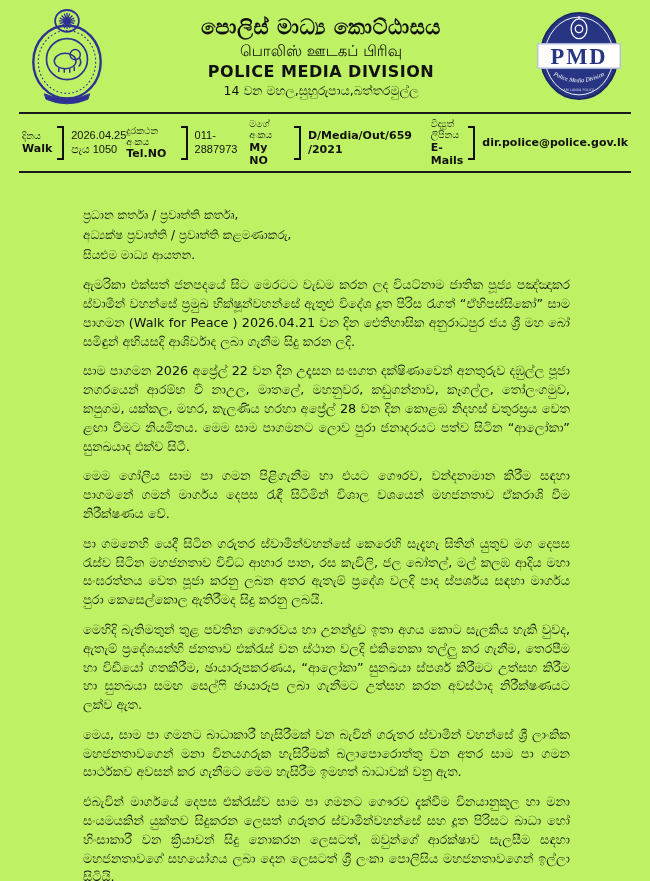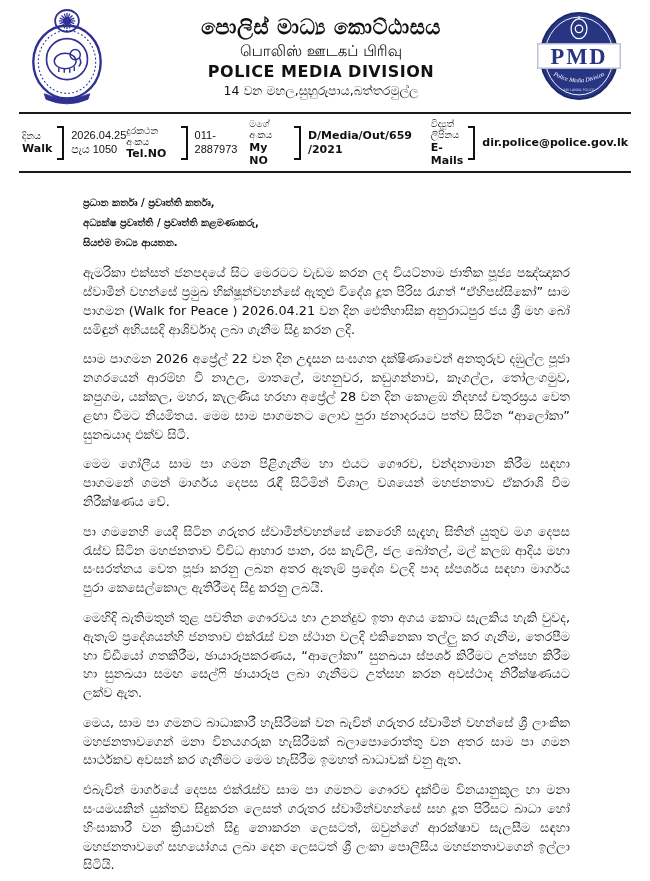--- a/index.html
+++ b/index.html
@@ -1,17 +1,17 @@
 <!DOCTYPE html>
 <html><head>
 <meta charset="utf-8">
 <style>
   html,body{margin:0;padding:0;background:#777;}
   .page{
-    width:650px;height:881px;background:#ffffff;margin:0 auto;
+    width:650px;height:881px;background:#bef264;margin:0 auto;
     font-family:"DejaVu Sans","Liberation Sans",sans-serif;
     color:#111;position:relative;overflow:hidden;box-sizing:border-box;
   }
   
   .header{display:flex;align-items:center;justify-content:space-between;padding:7px 26px 2px 26px;}
   .crest{width:82px;height:98px;flex:0 0 auto;}
   .pmd{width:90px;height:94px;flex:0 0 auto;}
   .head-center{flex:1;text-align:center;line-height:1.25;padding:0 6px;}
   .t-si{font-size:21px;font-weight:bold;letter-spacing:.5px;}
   .t-ta{font-size:15px;margin-top:2px;}
@@ -25,21 +25,21 @@
   .field{display:flex;align-items:center;}
   .lbl{text-align:left;line-height:1.2;}
   .lbl .si{font-size:9.5px;}
   .lbl .en{font-size:11px;font-weight:bold;}
   .bracket{width:5px;height:30px;border-top:2.5px solid #111;border-right:2.5px solid #111;border-bottom:2.5px solid #111;margin:0 7px 0 5px;flex:0 0 auto;}
   .val{font-size:11.5px;line-height:1.25;}
   .val.serif{font-family:Liberation Sans, sans-serif;font-size:11px;}
   .val.boldsans{font-weight:bold;font-size:11px;}
   
   .bodywrap{margin:0 80px 0 83px;}
-  .recipient{margin-top:20px;font-weight:bold;font-size:10px;line-height:20px;}
+  .recipient{margin-top:32px;font-weight:normal;font-size:12px;line-height:20px;}
   .subject{margin-top:21px;text-align:center;font-weight:bold;font-size:13.5px;line-height:21px;color:#ff0000;}
   .para{margin:11px 0 0 0;text-align:justify;font-size:12.8px;line-height:18.8px;}
 </style>
 </head>
 <body>
 
 <div class="page">
 
   <div class="header">
 

